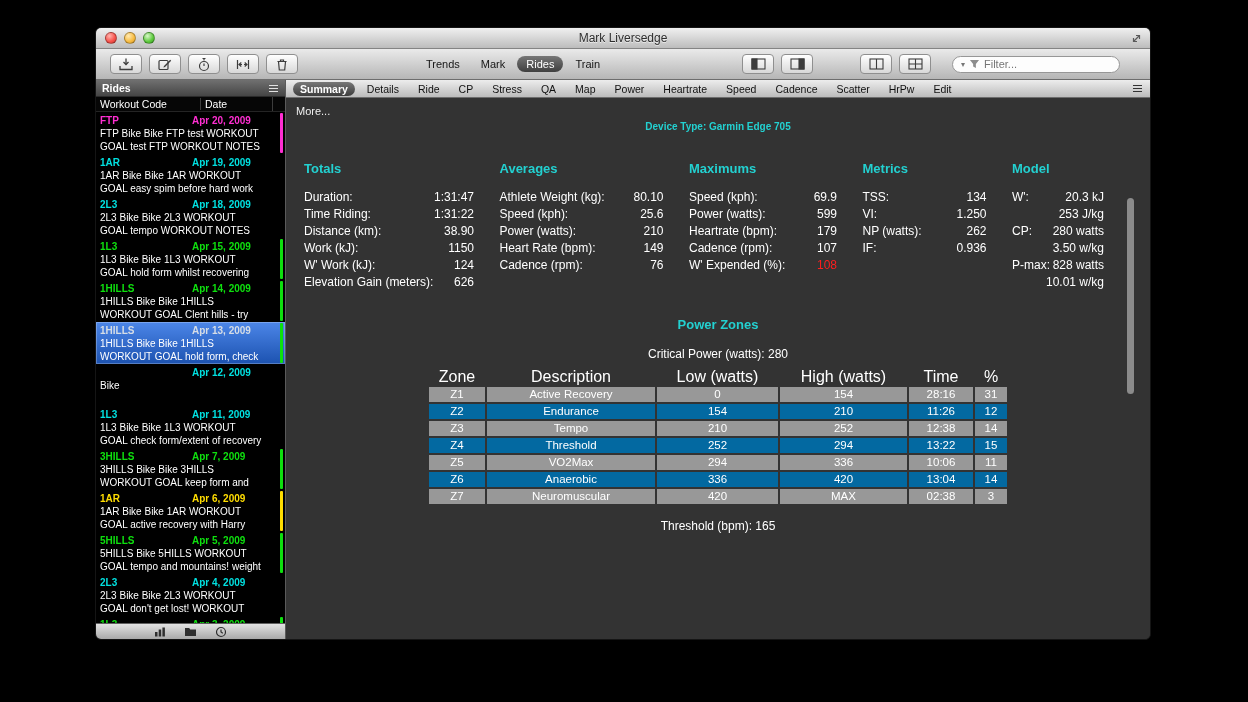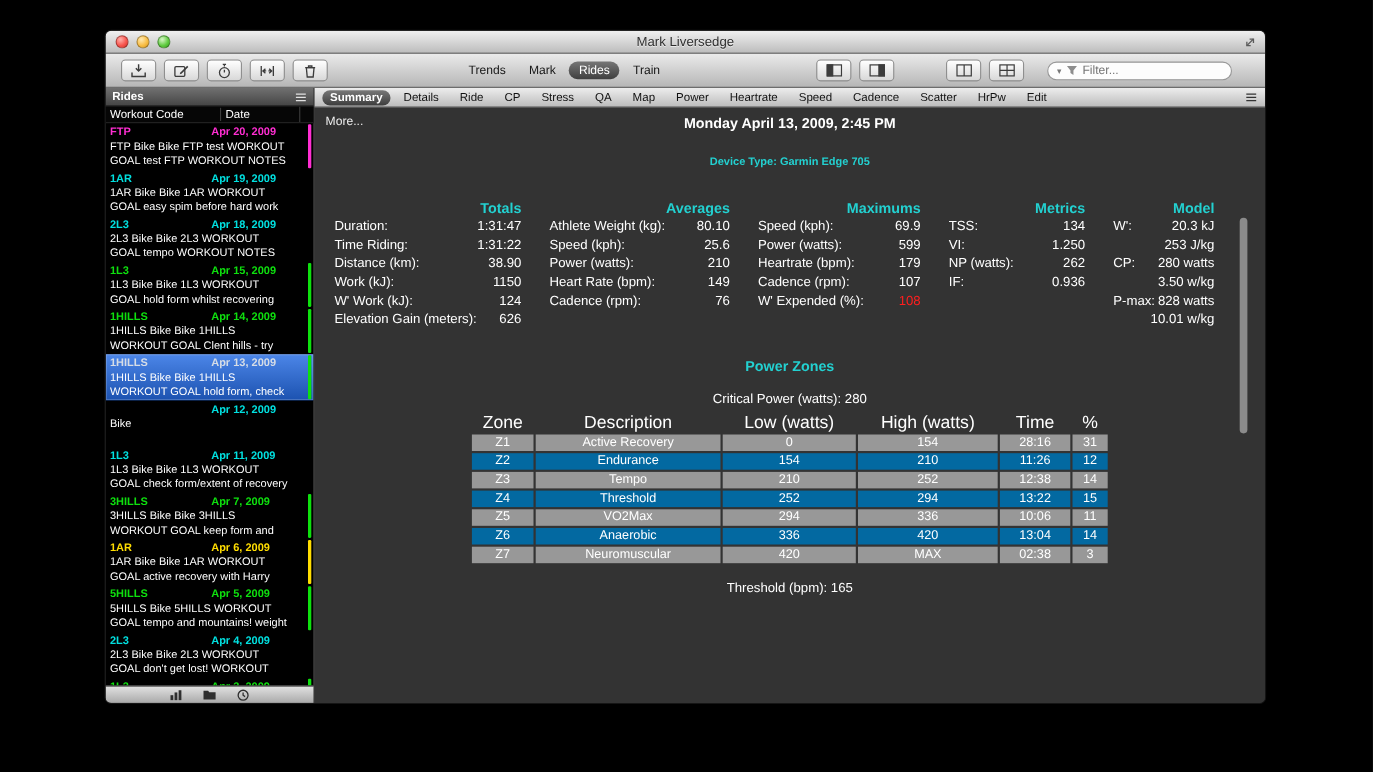--- a/index.html
+++ b/index.html
@@ -56,21 +56,21 @@
          display:flex;align-items:center;gap:5px;padding:0 7px;font-size:10.5px;color:#111}
   .vtab{padding:1px 7px;border-radius:8px}
   .vtab.sel{background:linear-gradient(#787878,#3d3d3d);color:#fff;font-weight:bold}
   .vmenu{margin-left:auto;color:#333}
   .content{flex:1;background:#333;color:#fff;position:relative;overflow:hidden;font-size:12px}
   .more{position:absolute;left:10px;top:7px;font-size:11px;color:#efefef}
   .rtitle{text-align:center;padding-top:6px;font-weight:bold;font-size:13px}
   .accent{color:var(--accent,#23d1d1)}
   .device{text-align:center;margin-top:23px;font-weight:bold;font-size:10px}
   .mwrap{display:flex;justify-content:space-between;padding:29px 46px 0 18px}
-  .msec .t{text-align:right;font-weight:bold;font-size:13px;}
+  .msec .t{text-align:left;font-weight:bold;font-size:13px;margin-bottom:13px}
   .mrow{display:flex;justify-content:space-between;line-height:17px;flex-wrap:wrap}
   .mv{margin-left:auto;text-align:right}
   .w-tot{width:170px}.w-avg{width:164px}.w-max{width:148px}.w-met{width:124px}.w-mod{width:92px}
   .sec-title{text-align:center;font-weight:bold;font-size:13px}
   .pz-title{margin-top:26px}
   .subline{text-align:center;margin-top:15px}
   .ztable{width:578px;margin:8px auto 0}
   .zrow{display:grid;grid-template-columns:56px 168px 121px 127px 64px 32px;column-gap:2px;margin-top:2px}
   .zrow span{text-align:center;line-height:15px;font-size:11.5px}
   .zhead span{font-size:16px;line-height:16px;background:none !important}
@@ -366,21 +366,20 @@
         <span class="vtab">Edit</span>
         <span class="vmenu">
           <svg width="11" height="9" viewBox="0 0 11 9" stroke="#333" stroke-width="1.2">
               <path d="M1 1.5h9M1 4.5h9M1 7.5h9"></path>
             </svg>
         </span>
       </div>
 
       <div class="content">
         <span class="more">More...</span>
-        <div class="rtitle">Monday April 13, 2009, 2:45 PM</div>
         <div class="device accent">Device Type: Garmin Edge 705</div>
 
         <div class="mwrap">
           <div class="msec w-tot">
             <div class="t accent">Totals</div>
             <div class="mrow">
                 <span>Duration:</span>
                 <span class="mv">1:31:47</span>
               </div>
             <div class="mrow">

